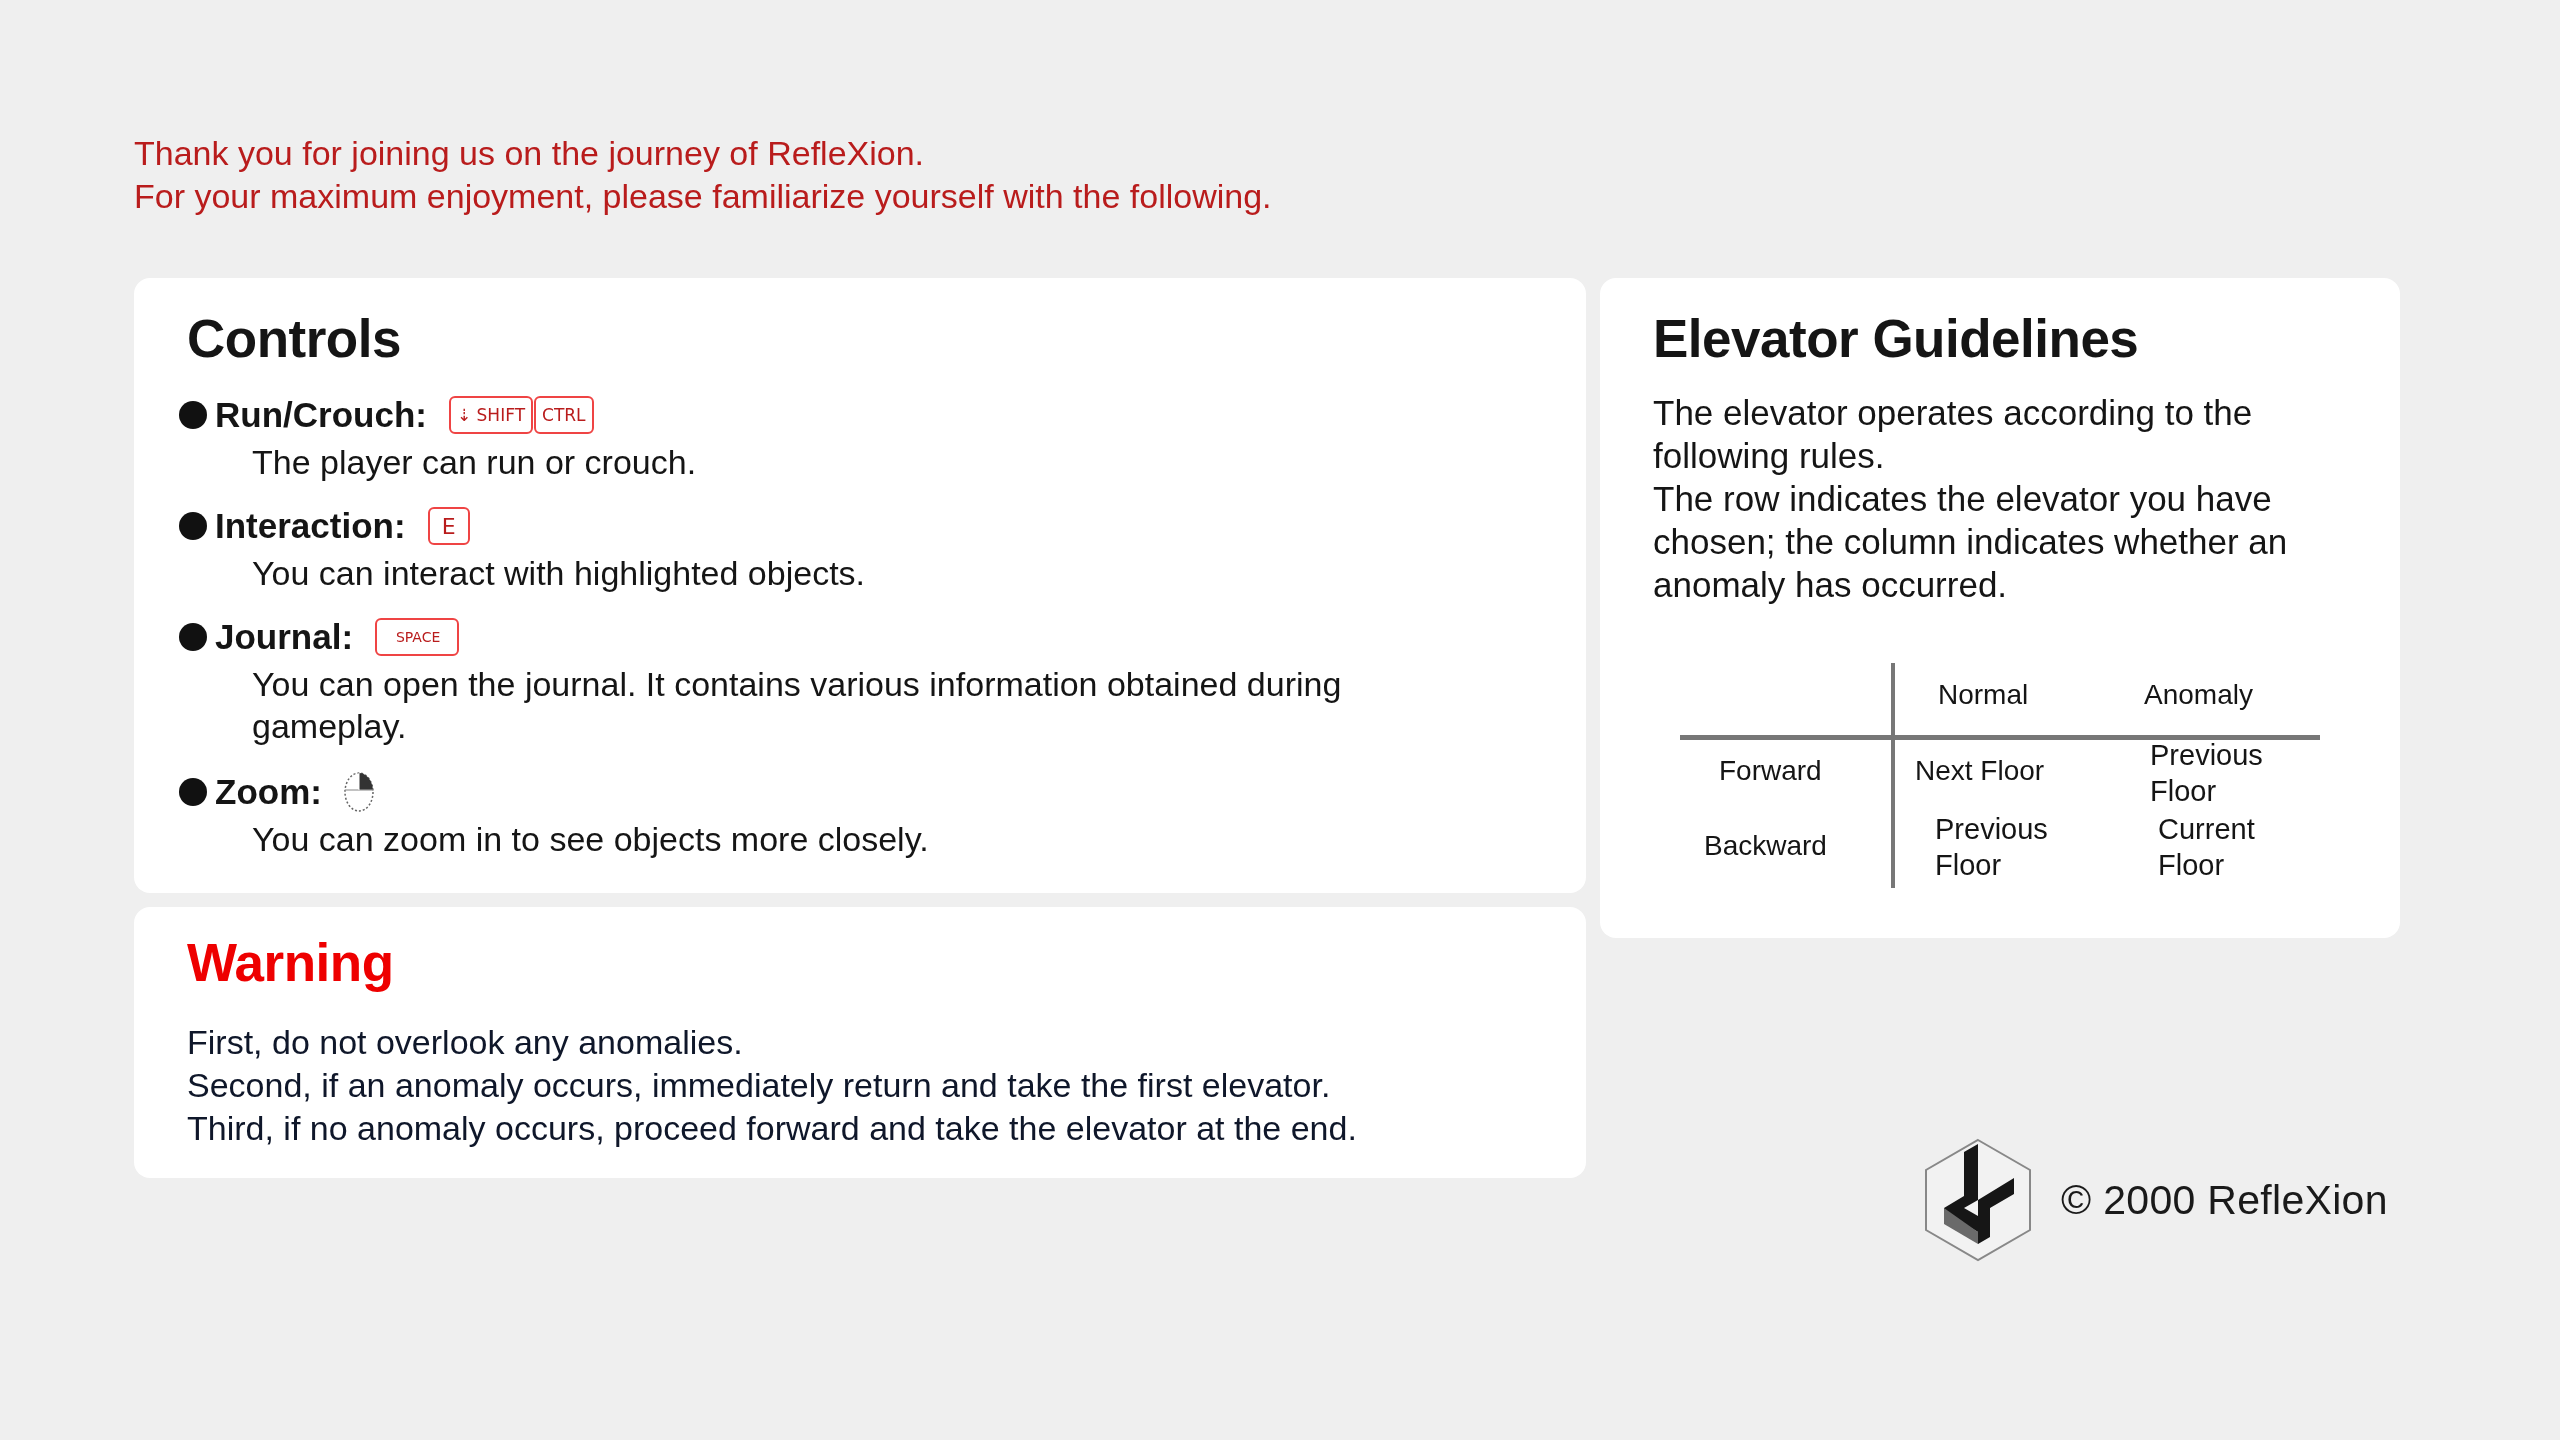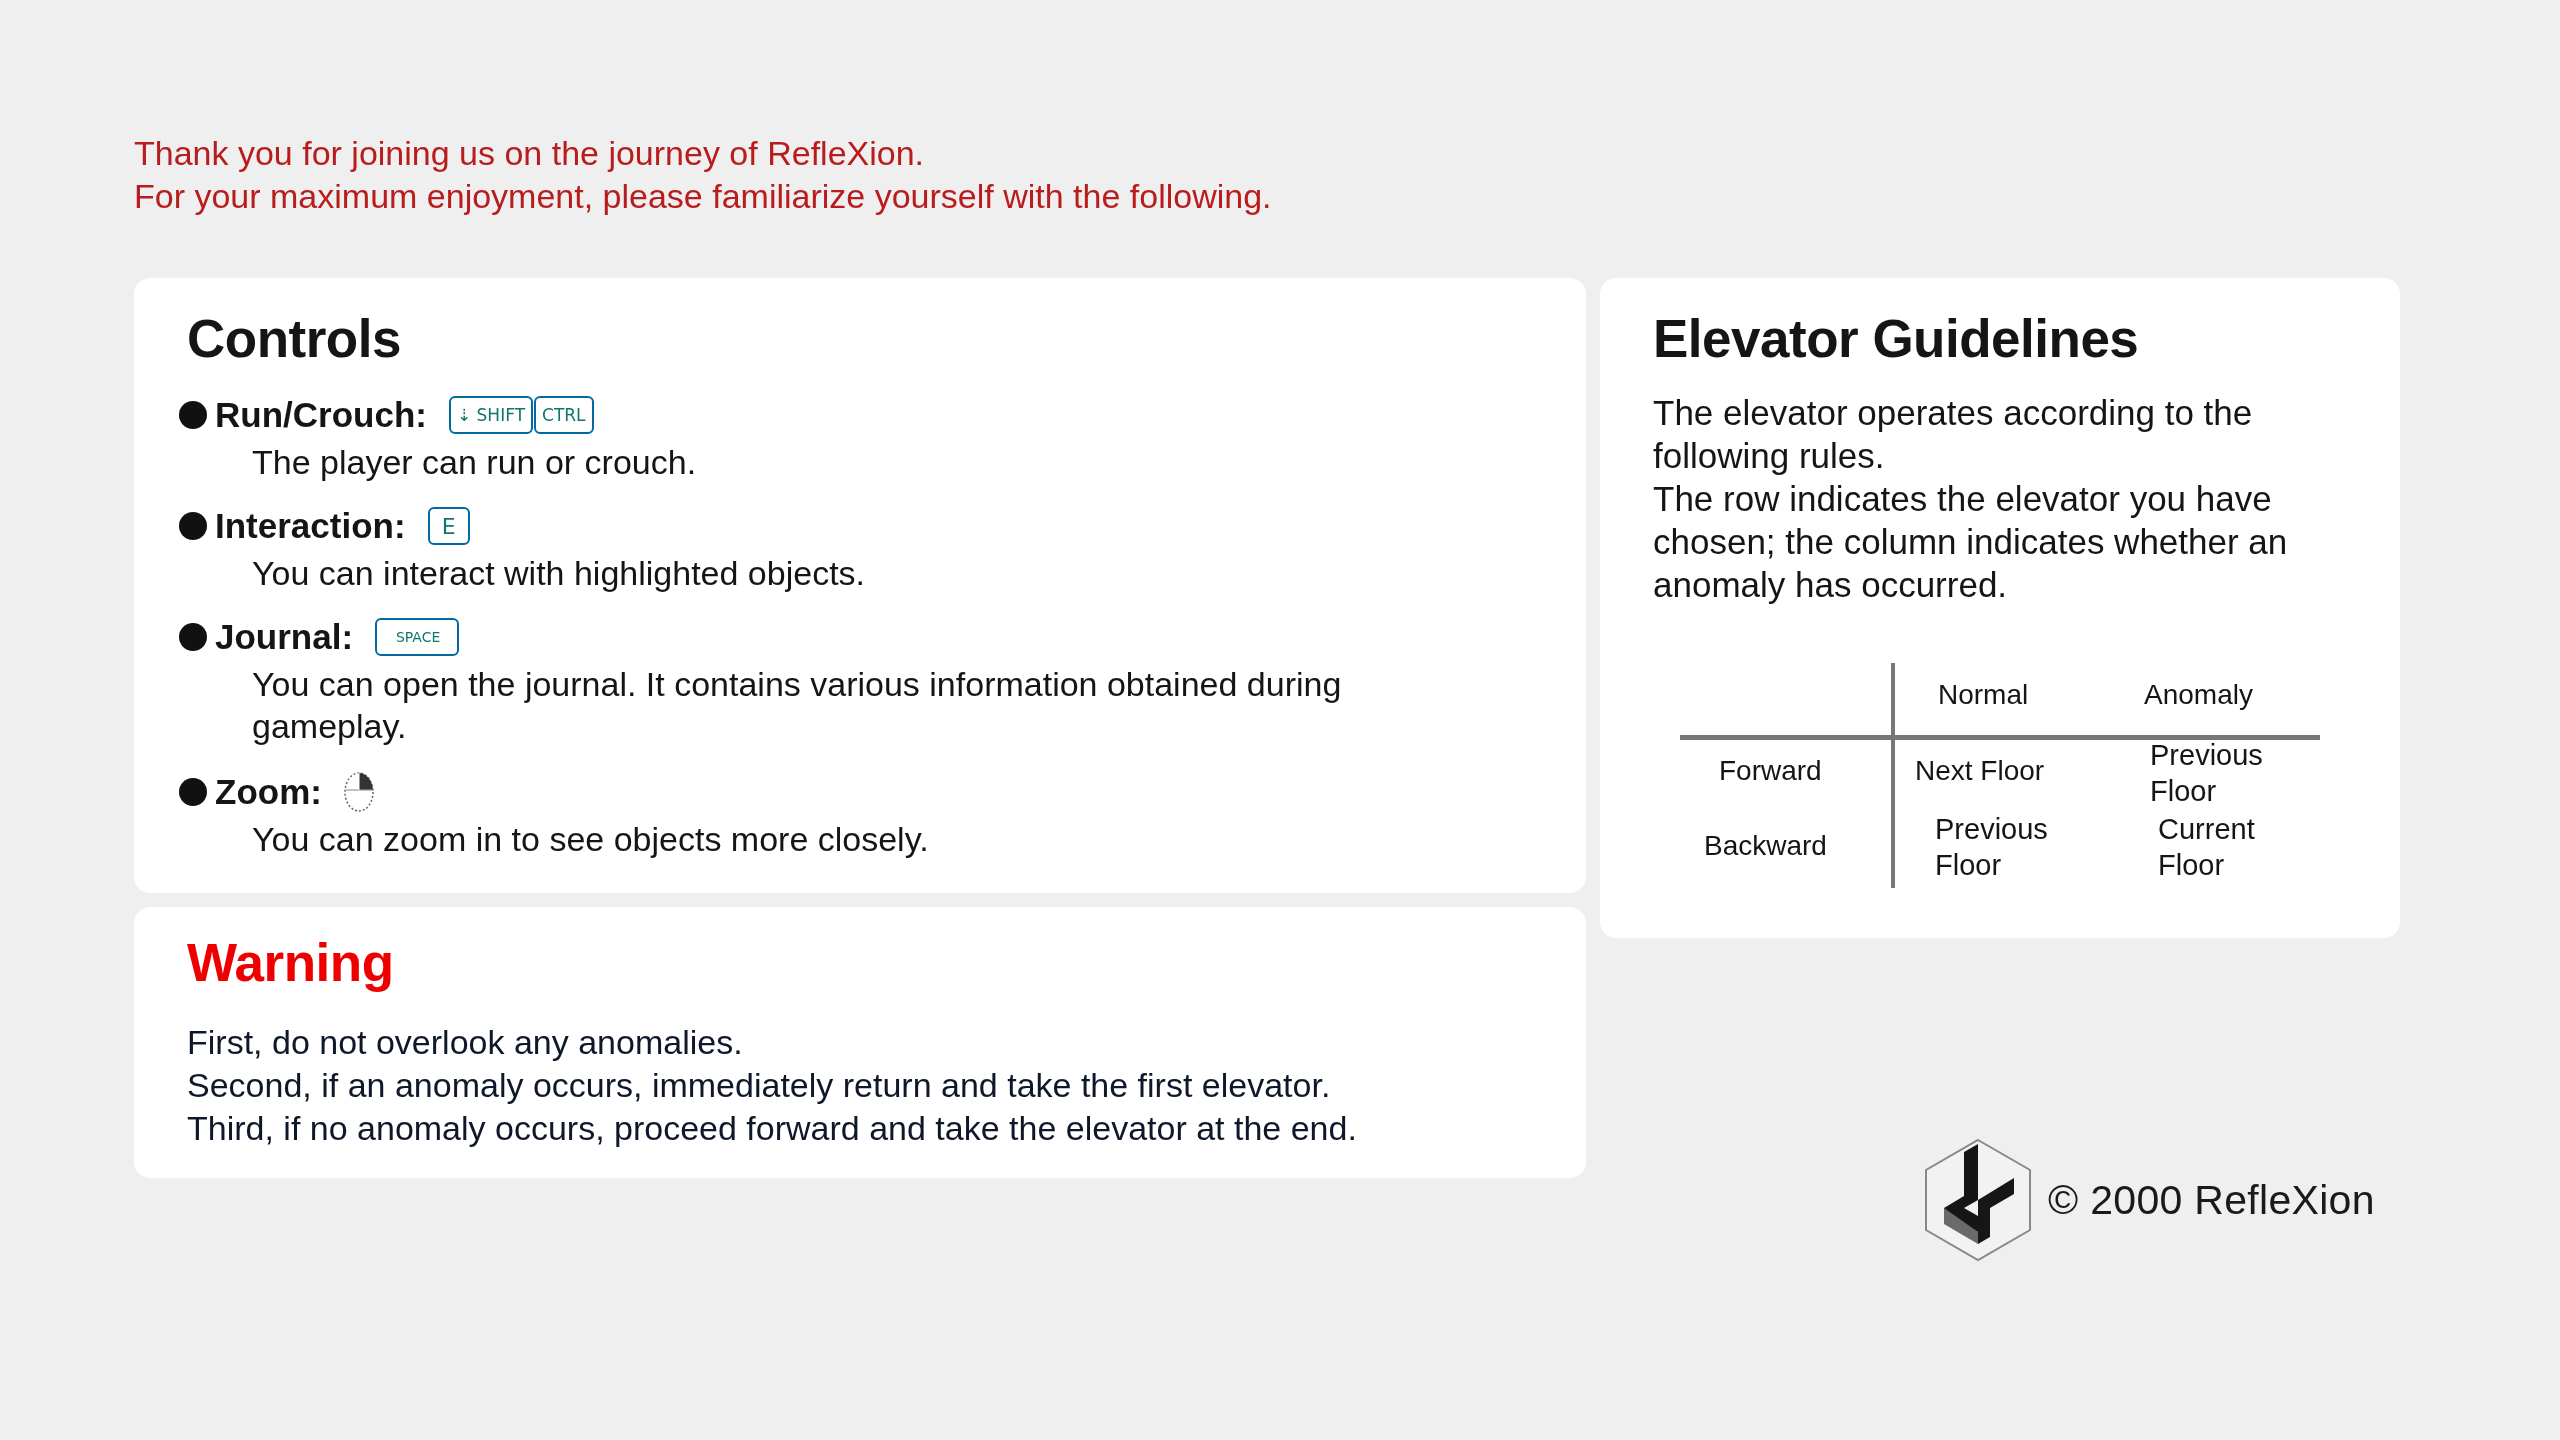--- a/index.html
+++ b/index.html
@@ -14,39 +14,39 @@
     #elevator-card { left:1600px; top:278px; width:800px; height:660px; }
     .card-title { position:absolute; left:53px; font-weight:bold; font-size:53px; letter-spacing:-0.5px; }
     #controls-card .card-title { top:30px; }
     .ctrl-item { position:absolute; left:45px; }
     .ctrl-head { display:flex; align-items:center; height:44px; }
     .bullet { width:28px; height:28px; border-radius:50%; background:#111; margin-right:8px; }
     .ctrl-label { font-weight:bold; font-size:35px; }
     .ctrl-desc { margin-left:73px; font-size:34px; line-height:42px; margin-top:4px; width:1220px; }
     .keys { display:flex; margin-left:22px; }
     .key {
-      border:2px solid #0369a1; border-radius:6px; height:38px; box-sizing:border-box;
+      border:2px solid #ef4444; border-radius:6px; height:38px; box-sizing:border-box;
       display:flex; align-items:center; justify-content:center;
-      font-family:"DejaVu Sans", sans-serif; font-size:17px; color:#0f766e; padding:0 6px; background:#fff;
+      font-family:"DejaVu Sans", sans-serif; font-size:17px; color:#b91c1c; padding:0 6px; background:#fff;
     }
     .key + .key { margin-left:1px; }
     .key.e { width:42px; font-size:22px; margin-left:0; }
     .key.space { width:84px; font-size:14px;padding-left:8px; }
     .mouse-icon { margin-left:20px; width:34px; height:44px; }
     #warning-card .card-title { top:25px; color:#ee0000; }
     .warn-lines { position:absolute; left:53px; top:114px; font-size:34px; line-height:43px; color:#0f172a; }
     #elevator-card .card-title { top:30px; left:53px;text-align:right; }
     .elev-desc { position:absolute; left:53px; top:113px; width:700px; font-size:35px; line-height:43px; }
     .table-wrap { position:absolute; left:80px; top:385px; width:640px; height:225px; }
     .vline { position:absolute; left:211px; top:0; width:4px; height:225px; background:#777; }
     .hline { position:absolute; left:0; top:72px; width:640px; height:5px; background:#777; }
     .tcell { position:absolute; font-size:28px; line-height:36px; text-align:left; }
     .tcell.small { font-size:29px; line-height:36px; }
     .footer { position:absolute; left:1922px; top:1138px; display:flex; align-items:center; }
-    .copyright { font-size:41px; margin-left:14px; color:#1a1a1a; letter-spacing:0.3px; }
+    .copyright { font-size:41px; margin-left:27px; color:#1a1a1a; letter-spacing:0.3px; }
   </style>
 </head>
 <body>
 
 <div class="intro">
   <div>Thank you for joining us on the journey of RefleXion.</div>
   <div>For your maximum enjoyment, please familiarize yourself with the following.</div>
 </div>
 
 <div class="card" id="controls-card">

